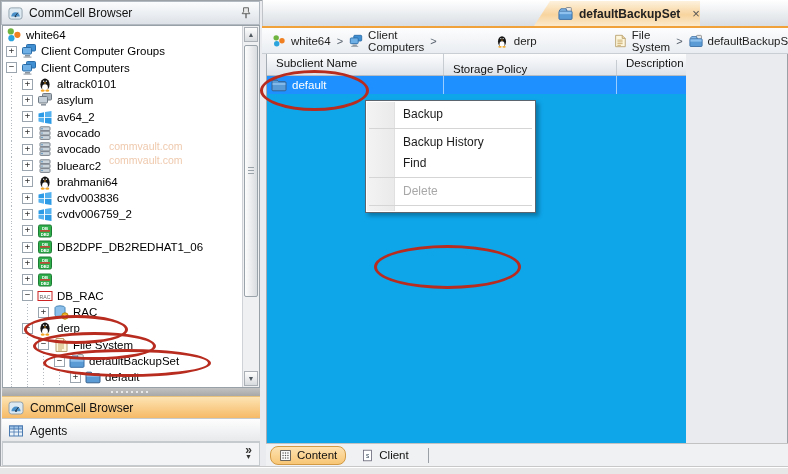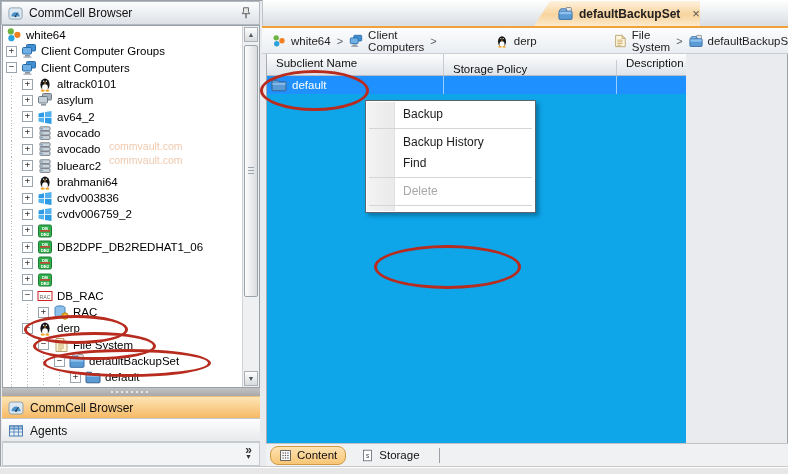--- a/index.html
+++ b/index.html
@@ -600,21 +600,21 @@
         </span>
         <span>Content</span>
       </div>
       <div class="btab">
         <span class="i16 ">
           <svg viewBox="0 0 16 16">
             <rect x="3" y="1.5" width="10" height="13" fill="#fff" stroke="#667"></rect>
             <text x="8" y="11.5" font-size="8" fill="#345" text-anchor="middle">s</text>
           </svg>
         </span>
-        <span>Storage</span>
+        <span>Client</span>
       </div>
       <div class="bt-sep"></div>
     </div>
   <div class="statusbar"></div>
 
   <div class="menu" id="menu">
       <div class="mi">Backup</div>
       <div class="msep"></div>
       <div class="mi">Backup History</div>
       <div class="mi">Find</div>

